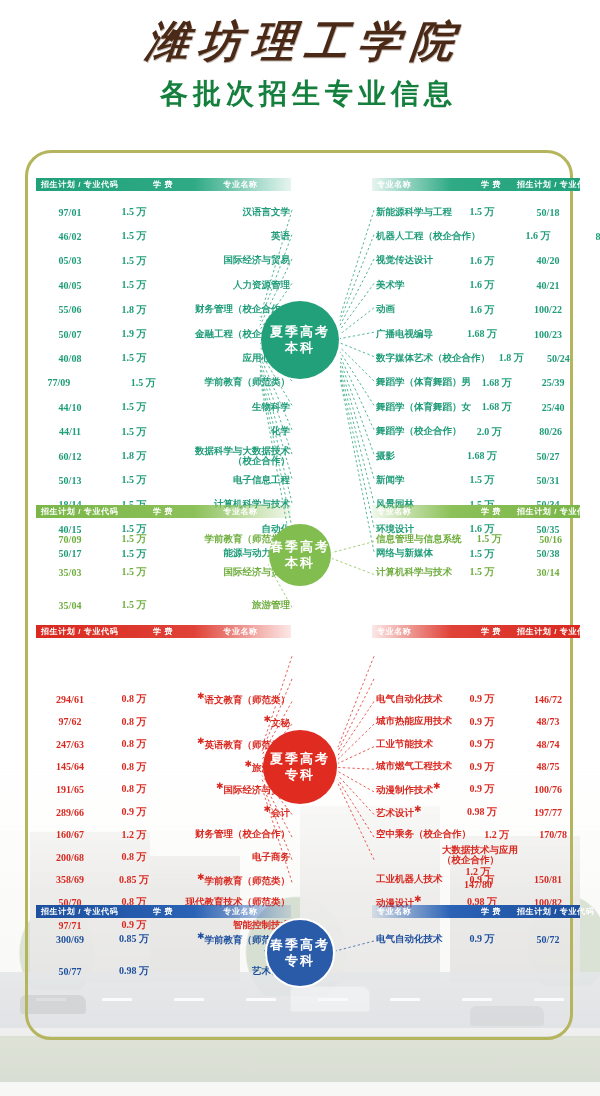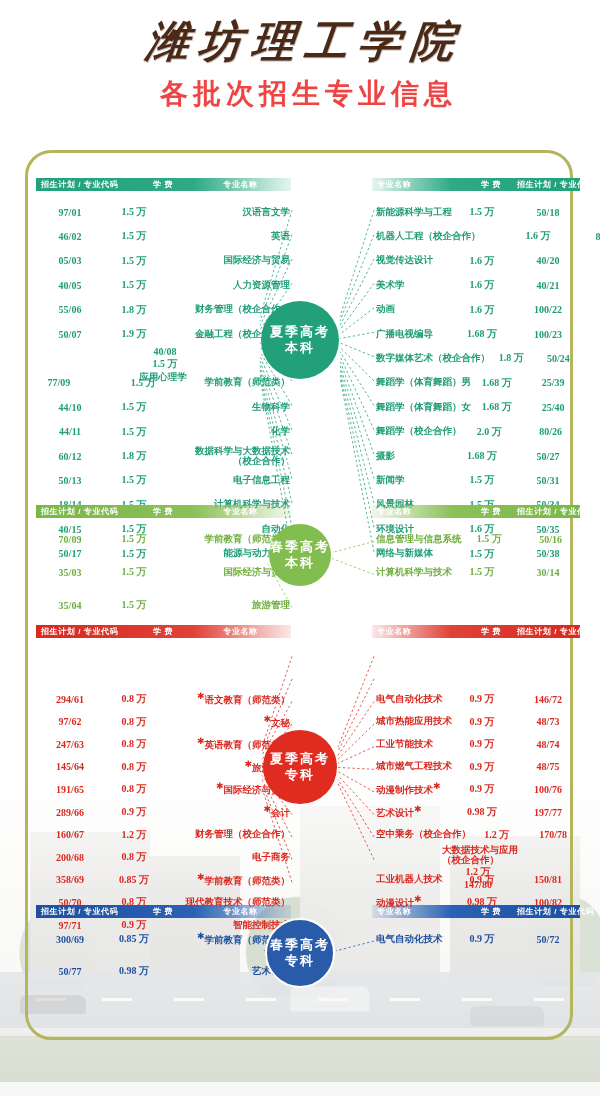--- a/index.html
+++ b/index.html
@@ -48,21 +48,21 @@
     font-family:"Liberation Serif","DejaVu Serif",serif;
     font-size:43px;font-weight:700;color:#4a2a17;
     letter-spacing:10px;line-height:1;
     font-style:italic;
     transform:skewX(-6deg);
     text-shadow:1px 1px 0 rgba(74,42,23,.35);
     margin:0;padding-left:10px;
   }
   .sub-title{
     font-family:"Liberation Serif","DejaVu Serif",serif;
-    font-size:28px;font-weight:700;color:#ef4444;
+    font-size:28px;font-weight:700;color:#15803d;
     letter-spacing:5px;line-height:1;margin-top:17px;padding-left:17px;
   }
 
   
   .frame{
     position:absolute;left:25px;top:150px;width:548px;height:890px;
     border:3px solid #b5b55e;border-radius:26px;box-sizing:border-box;
     pointer-events:none;
   }
 
@@ -180,21 +180,21 @@
             <div class="row left" style="top: 97.6px;">
               <div class="c-plan">55/06</div>
               <div class="c-fee">1.8 万</div>
               <div class="c-name"><span>财务管理（校企合作）</span></div>
             </div>
             <div class="row left" style="top: 122px;">
               <div class="c-plan">50/07</div>
               <div class="c-fee">1.9 万</div>
               <div class="c-name"><span>金融工程（校企合作）</span></div>
             </div>
-            <div class="row left" style="top: 146.4px; flex-direction: column;">
+            <div class="row left" style="top: 146.4px;">
               <div class="c-plan">40/08</div>
               <div class="c-fee">1.5 万</div>
               <div class="c-name"><span>应用心理学</span></div>
             </div>
             <div class="row left" style="top: 170.8px; gap: 41px;">
               <div class="c-plan">77/09</div>
               <div class="c-fee">1.5 万</div>
               <div class="c-name"><span>学前教育（师范类）</span></div>
             </div>
             <div class="row left" style="top: 195.2px;">

